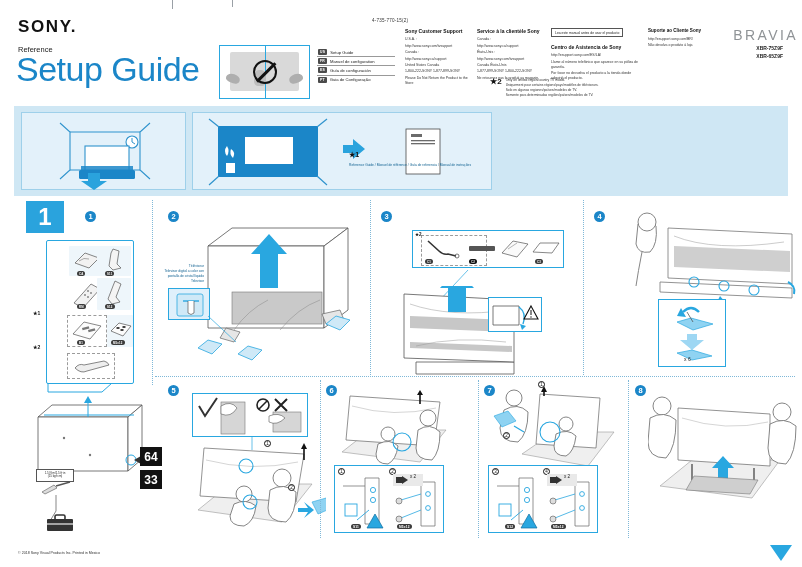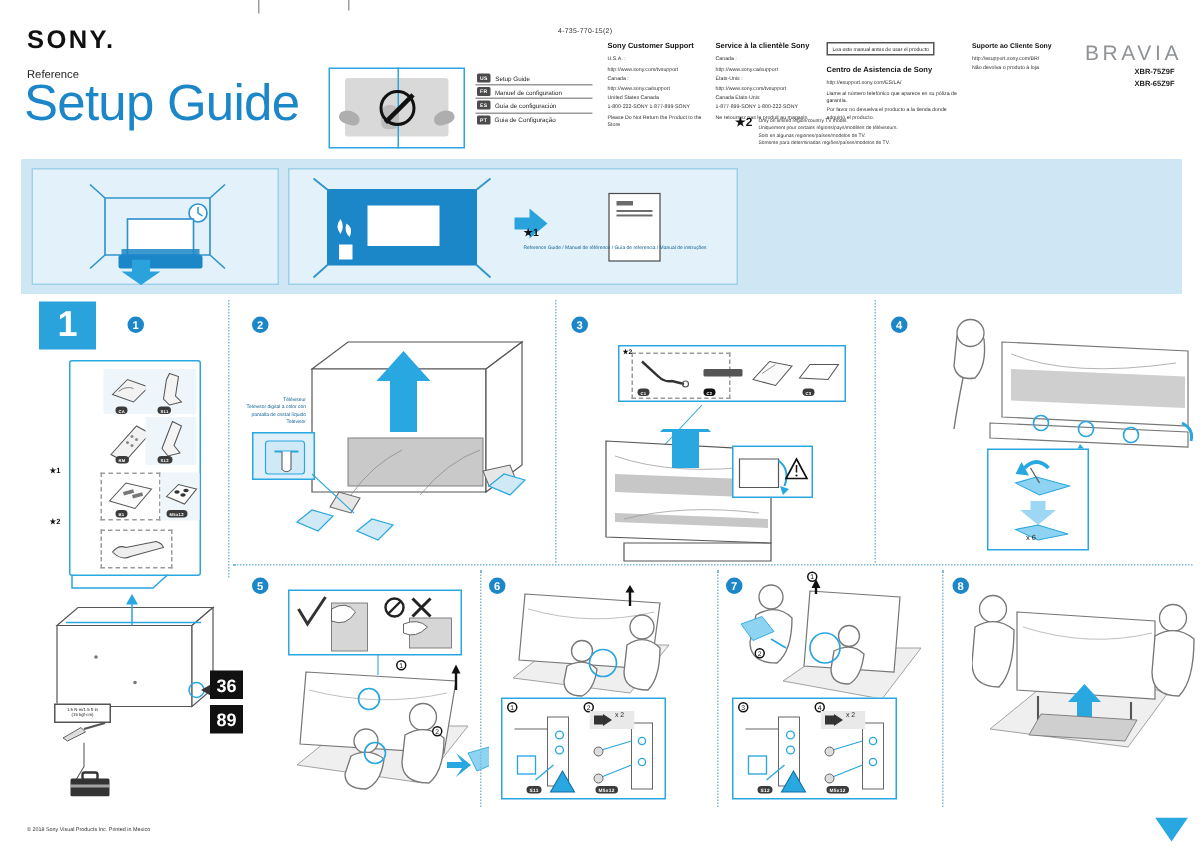--- a/index.html
+++ b/index.html
@@ -79,21 +79,21 @@
 
   
   .support-col{ position:absolute; font-size:3.5px; color:#333; line-height:1.42; }
   .support-col h4{ font-size:5px; margin:0 0 2px 0; font-weight:bold; color:#111; }
   .support-col p{ margin:0 0 1.5px 0; }
   .notice-box{
     position:absolute; border:.6px solid #555; padding:1.5px 3px;
     font-size:3.4px; color:#222; background:#fff; white-space:nowrap;
   }
   .bravia{
-    position:absolute; right:14px; top:27px;
+    position:absolute; right:4px; top:27px;
     font-size:14px; letter-spacing:2.4px; color:#8f9396; font-weight:300;
   }
   .models{
     position:absolute; right:19px; top:45px; font-size:5px; color:#222;
     text-align:left; line-height:1.5; font-weight:bold;
   }
   .star-note{
     position:absolute; left:490px; top:78px; display:flex; gap:4px; align-items:flex-start;
   }
   .star-note .sym{ font-size:8px; font-weight:bold; color:#111; line-height:1; }
@@ -395,22 +395,22 @@
       <path d="M58 24 L58 8"></path>
     </g>
     <path d="M54 6 L62 6 L58 -1 Z" fill="#29a7e0" transform="translate(0,4)"></path>
     <circle cx="34" cy="45" r="1.2" fill="#777"></circle>
     <circle cx="60" cy="62" r="1.2" fill="#777"></circle>
   </svg>
   <svg class="ill" style="left:125px;top:452px;" width="18" height="16" viewBox="0 0 18 16">
     <circle cx="6" cy="8" r="5" fill="none" stroke="#29a7e0" stroke-width="1"></circle>
     <path d="M9 8 L16 4 L16 12 Z" fill="#333"></path>
   </svg>
-  <div class="sized-badge" style="left:140px;top:447px;">36</div>
-  <div class="sized-badge" style="left:140px;top:470px;">89</div>
+  <div class="sized-badge" style="left:140px;top:447px;">64</div>
+  <div class="sized-badge" style="left:140px;top:470px;">33</div>
 
   <div class="torque-box" style="left:36px;top:469px;width:38px;">
     <span>1.5 N·m/1.5 ft·in</span><br>
     <span>(15 kgf·cm)</span>
   </div>
   <svg class="ill" style="left:40px;top:481px;" width="34" height="14" viewBox="0 0 34 14">
     <path d="M2 11 L14 4 L17 7 L5 13 Z" fill="#ddd" stroke="#555" stroke-width=".6"></path>
     <path d="M16 5 L30 1" stroke="#555" stroke-width="1.4"></path>
   </svg>
   <svg class="ill" style="left:44px;top:495px;" width="34" height="36" viewBox="0 0 34 36">

